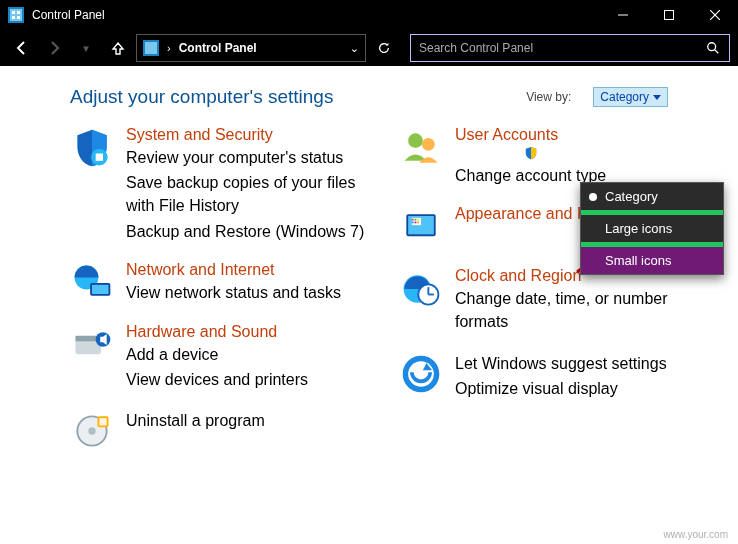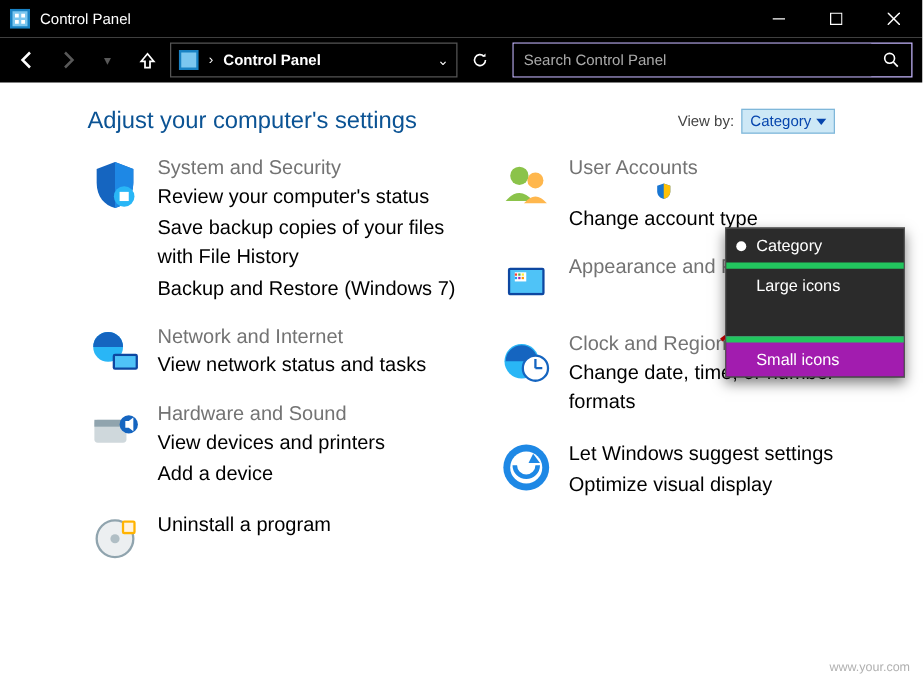--- a/index.html
+++ b/index.html
@@ -15,36 +15,36 @@
 .address { display: flex; align-items: center; background: #000; height: 28px; flex: 0 0 230px; border: 1px solid #555; padding: 0 6px; gap: 8px; }
 .address-text { color: #fff; font-size: 12px; font-weight: 600; }
 .refresh-area { width: 28px; height: 28px; display: flex; align-items: center; justify-content: center; color: #fff; }
 .search-wrap { flex: 1; display: flex; align-items: center; height: 28px; border: 1px solid #c4b5fd; margin-left: 8px; }
 .search-input { flex: 1; background: #000; border: none; outline: none; color: #fff; font-size: 12px; padding: 0 8px; height: 100%; }
 .search-input::placeholder { color: #aaa; }
 .search-btn { width: 32px; height: 100%; display: flex; align-items: center; justify-content: center; color: #fff; }
 .content { position: relative; padding: 20px 0 0 0; }
 .header-row { display: flex; align-items: center; padding: 0 70px 0 70px; }
 .page-title { color: #0b5394; font-size: 19px; font-weight: 400; }
-.view-by { margin-left: auto; display: flex; align-items: center; gap: 6px; font-size: 12px; }
+.view-by { margin-left: auto; display: flex; align-items: center; gap: 22px; font-size: 12px; }
 .view-by-label { color: #444; }
 .view-by-select { background: #cde8f6; border: 1px solid #7fb7d9; color: #0645ad; padding: 2px 6px; display: flex; align-items: center; gap: 4px; font-size: 12px; }
 .tri-down { width: 0; height: 0; border-left: 4px solid transparent; border-right: 4px solid transparent; border-top: 5px solid #0645ad; }
 .categories { display: flex; padding: 18px 30px 0 70px; gap: 20px; }
 .col { flex: 1; display: flex; flex-direction: column; gap: 18px; }
 .cat { display: flex; gap: 12px; }
 .cat-icon { width: 44px; height: 44px; flex: 0 0 44px; }
 .cat-body { display: flex; flex-direction: column; gap: 2px; }
-.cat-title { color: #737373; font-size: 16px; font-weight: 400; }
+.cat-title { color: #c2410c; font-size: 16px; font-weight: 400; }
 .cat-link { color: #000000; font-size: 16px; line-height: 1.45; }
 .cat-link.shield { display: flex; align-items: center; gap: 4px; flex-direction: column; }
 .dropdown { position: absolute; right: 14px; top: 116px; width: 144px; background: #2b2b2b; border: 1px solid #555; box-shadow: 0 4px 10px rgba(0,0,0,.5); z-index: 10; }
 .dd-item { display: flex; align-items: center; gap: 8px; padding: 6px 10px 6px 8px; color: #fff; font-size: 13px; border-top: 5px solid #22c55e; }
 .dd-item:first-child { border-top: none; }
-.dd-item.hover { background: #a21caf; margin-top: 27px; }
+.dd-item.hover { background: #701a75; }
 .radio { width: 8px; height: 8px; border-radius: 50%; background: transparent; flex: 0 0 8px; }
 .radio.on { background: #fff; }
 .arrow-annot { position: absolute; left: 575px; top: 180px; z-index: 9; }
 .watermark { position: absolute; right: 10px; bottom: 4px; font-size: 10px; color: #b0b0b0; font-family: Arial, sans-serif; }
 .chev { font-size: 11px; color: #fff; }
 </style>
 </head>
 <body>
 
 <div class="titlebar">
@@ -170,22 +170,22 @@
         </div>
         <div class="cat">
           <div class="cat-icon"><svg viewBox="0 0 48 48">
               <rect x="6" y="14" width="28" height="20" rx="3" fill="#cfd8dc"></rect>
               <rect x="6" y="14" width="28" height="6" fill="#90a4ae"></rect>
               <circle cx="36" cy="18" r="8" fill="#1565c0"></circle>
               <path d="M33 15 h3 l4 -3 v12 l-4 -3 h-3 z" fill="#fff"></path>
             </svg></div>
           <div class="cat-body">
             <a class="cat-title">Hardware and Sound</a>
+            <a class="cat-link">Add a device</a>
             <a class="cat-link">View devices and printers</a>
-            <a class="cat-link">Add a device</a>
           </div>
         </div>
         <div class="cat">
           <div class="cat-icon"><svg viewBox="0 0 48 48">
               <circle cx="24" cy="24" r="16" fill="#eceff1" stroke="#90a4ae" stroke-width="2"></circle>
               <circle cx="24" cy="24" r="4" fill="#b0bec5"></circle>
               <rect x="30" y="8" width="12" height="12" rx="2" fill="#ffb300"></rect>
               <rect x="32" y="10" width="8" height="8" fill="#fff3e0"></rect>
             </svg></div>
           <div class="cat-body">

